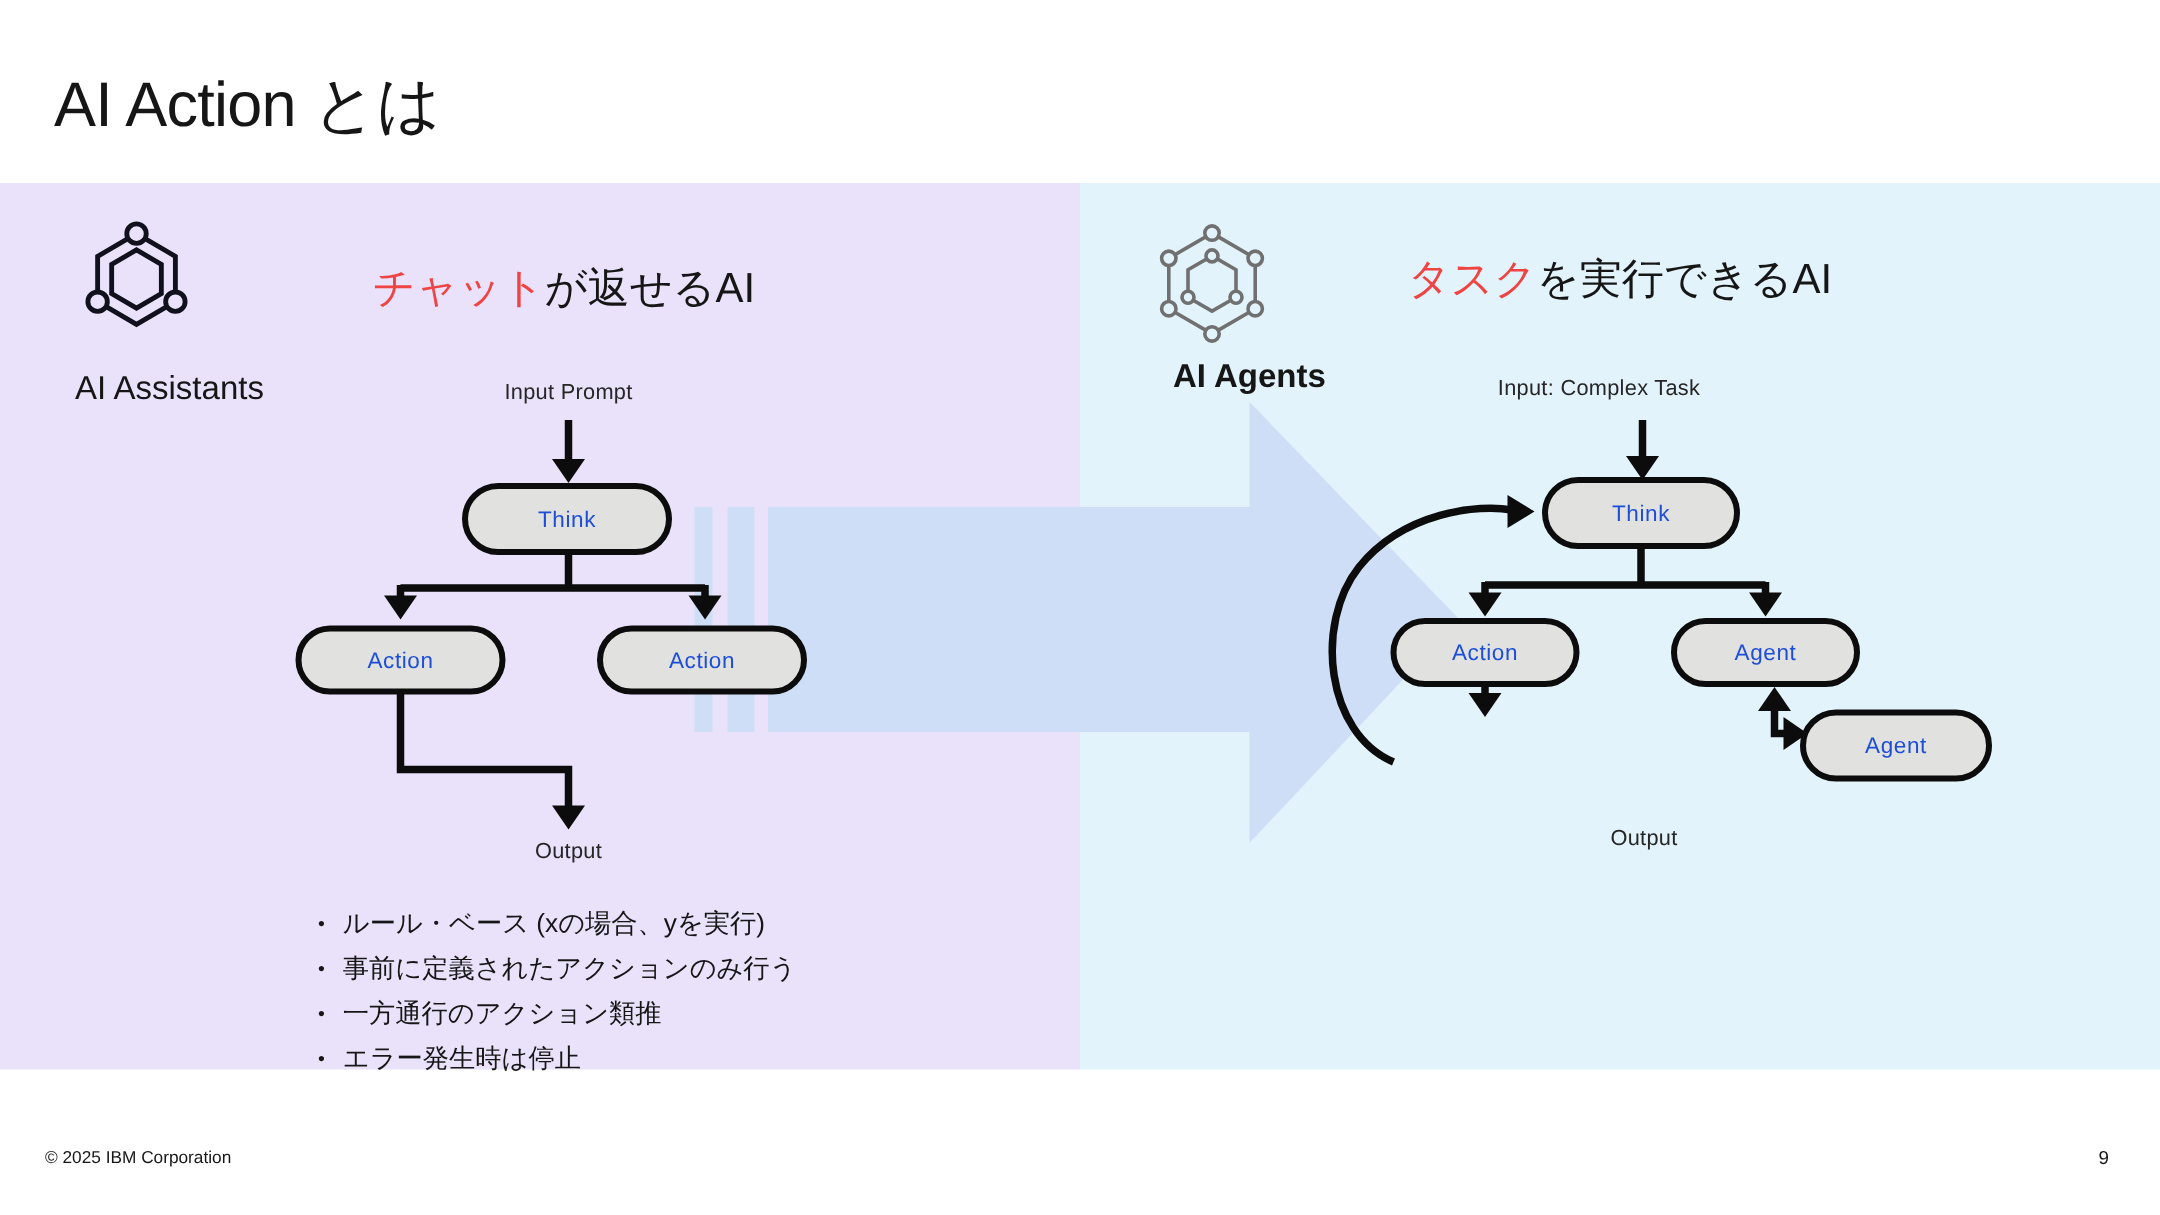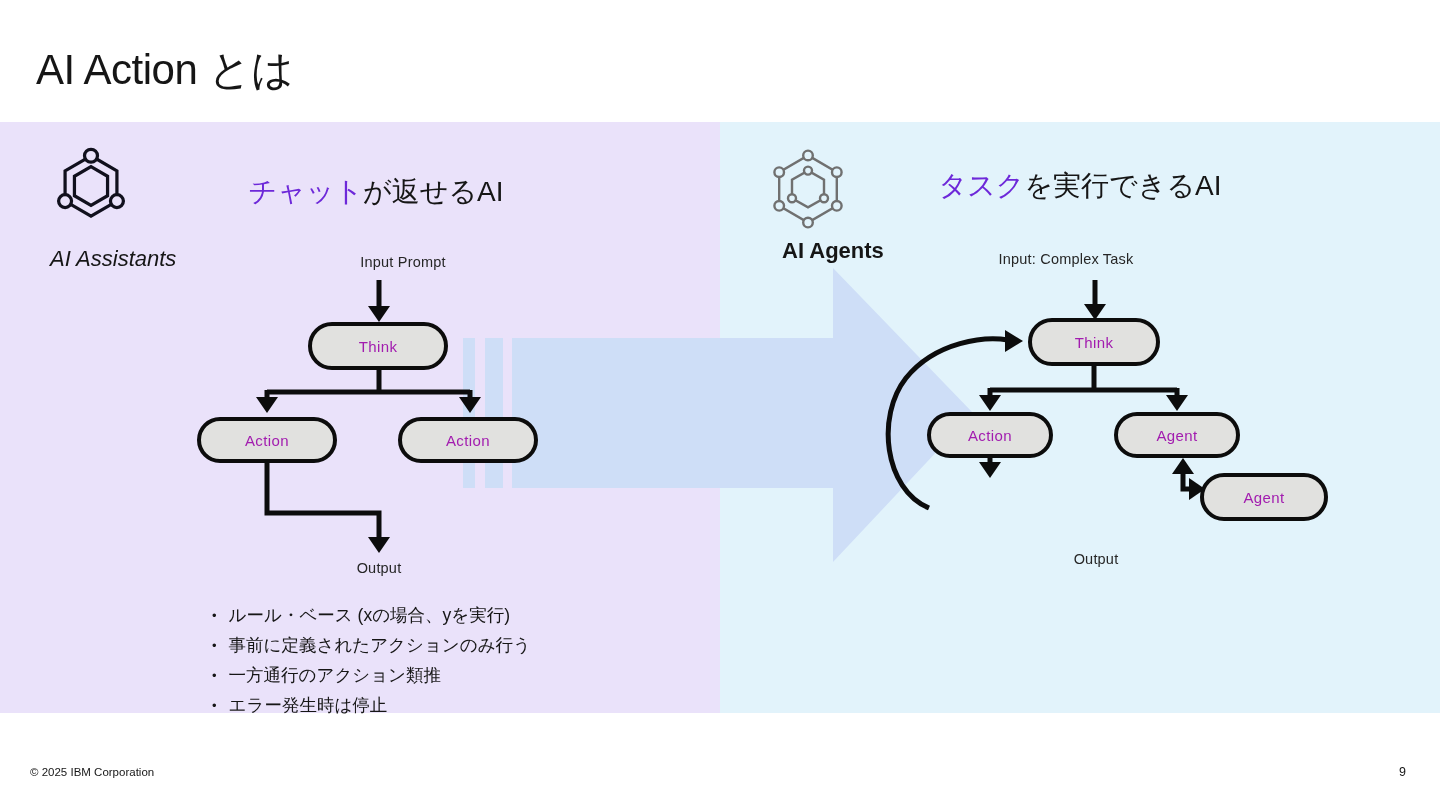--- a/index.html
+++ b/index.html
@@ -14,40 +14,40 @@
   .panel{position:absolute;top:122px;width:720px;height:591px;}
   .panel-left{left:0;background:#eae2fa;}
   .panel-right{left:720px;background:#e2f3fb;}
 
   .panel-heading{
     position:absolute;top:173px;transform:translateX(-50%);
     font-size:28px;font-weight:400;white-space:nowrap;z-index:4;
   }
   .heading-left{left:376px;}
   .heading-right{left:1080px;top:167px;}
-  .heading-accent{color:#6d28d9;}
+  .heading-accent{color:#ef4444;}
   .heading-rest{color:#161616;}
 
   .panel-label{position:absolute;font-size:22px;color:#161616;z-index:4;white-space:nowrap;}
-  .label-assistants{left:50px;top:246px;font-weight:300;font-style:italic;}
+  .label-assistants{left:50px;top:246px;font-weight:300;}
   .label-agents{left:782px;top:238px;font-weight:700;}
 
   .icon-box{position:absolute;z-index:4;}
   .icon-assistants{left:55px;top:146px;}
   .icon-agents{left:768px;top:145px;}
 
   .layer{position:absolute;left:0;top:0;width:1440px;height:810px;pointer-events:none;}
   .layer-arrow{z-index:1;}
   .layer-lines{z-index:2;}
 
   .pill{
     position:absolute;z-index:3;box-sizing:border-box;
     background:#e1e1df;border:4px solid #0c0c0c;border-radius:26px;
     display:flex;align-items:center;justify-content:center;
-    font-size:15px;letter-spacing:0.4px;color:#a21caf;
+    font-size:15px;letter-spacing:0.4px;color:#1d4ed8;
   }
   .diagram-label{
     position:absolute;z-index:3;transform:translateX(-50%);
     font-size:14.5px;color:#262626;letter-spacing:0.2px;white-space:nowrap;
   }
 
   .bullets{position:absolute;z-index:4;list-style:none;margin:12px;padding:0;}
   .bullets-left{left:200px;top:588px;}
   .bullets-right{left:928px;top:588px;}
   .bullets li{
@@ -136,21 +136,21 @@
       <circle cx="50" cy="32" r="5" fill="#e2f3fb"></circle>
       <circle cx="70" cy="66.5" r="5" fill="#e2f3fb"></circle>
       <circle cx="30" cy="66.5" r="5" fill="#e2f3fb"></circle>
     </g>
   </svg>
   <div class="panel-heading heading-right">
     <span class="heading-accent">タスク</span><span class="heading-rest">を実行できるAI</span>
   </div>
   <div class="panel-label label-agents">AI Agents</div>
 
-  <div class="diagram-label" style="left:379px;top:254px;margin-left:24px;">Input Prompt</div>
+  <div class="diagram-label" style="left:379px;top:254px;">Input Prompt</div>
   <div class="pill" style="left:308px;top:322px;width:140px;height:48px;">Think</div>
   <div class="pill" style="left:197px;top:417px;width:140px;height:46px;">Action</div>
   <div class="pill" style="left:398px;top:417px;width:140px;height:46px;">Action</div>
   <div class="diagram-label" style="left:379px;top:560px;">Output</div>
 
   <div class="diagram-label" style="left:1066px;top:251px;">Input: Complex Task</div>
   <div class="pill" style="left:1028px;top:318px;width:132px;height:48px;">Think</div>
   <div class="pill" style="left:927px;top:412px;width:126px;height:46px;">Action</div>
   <div class="pill" style="left:1114px;top:412px;width:126px;height:46px;">Agent</div>
   <div class="pill" style="left:1200px;top:473px;width:128px;height:48px;">Agent</div>

